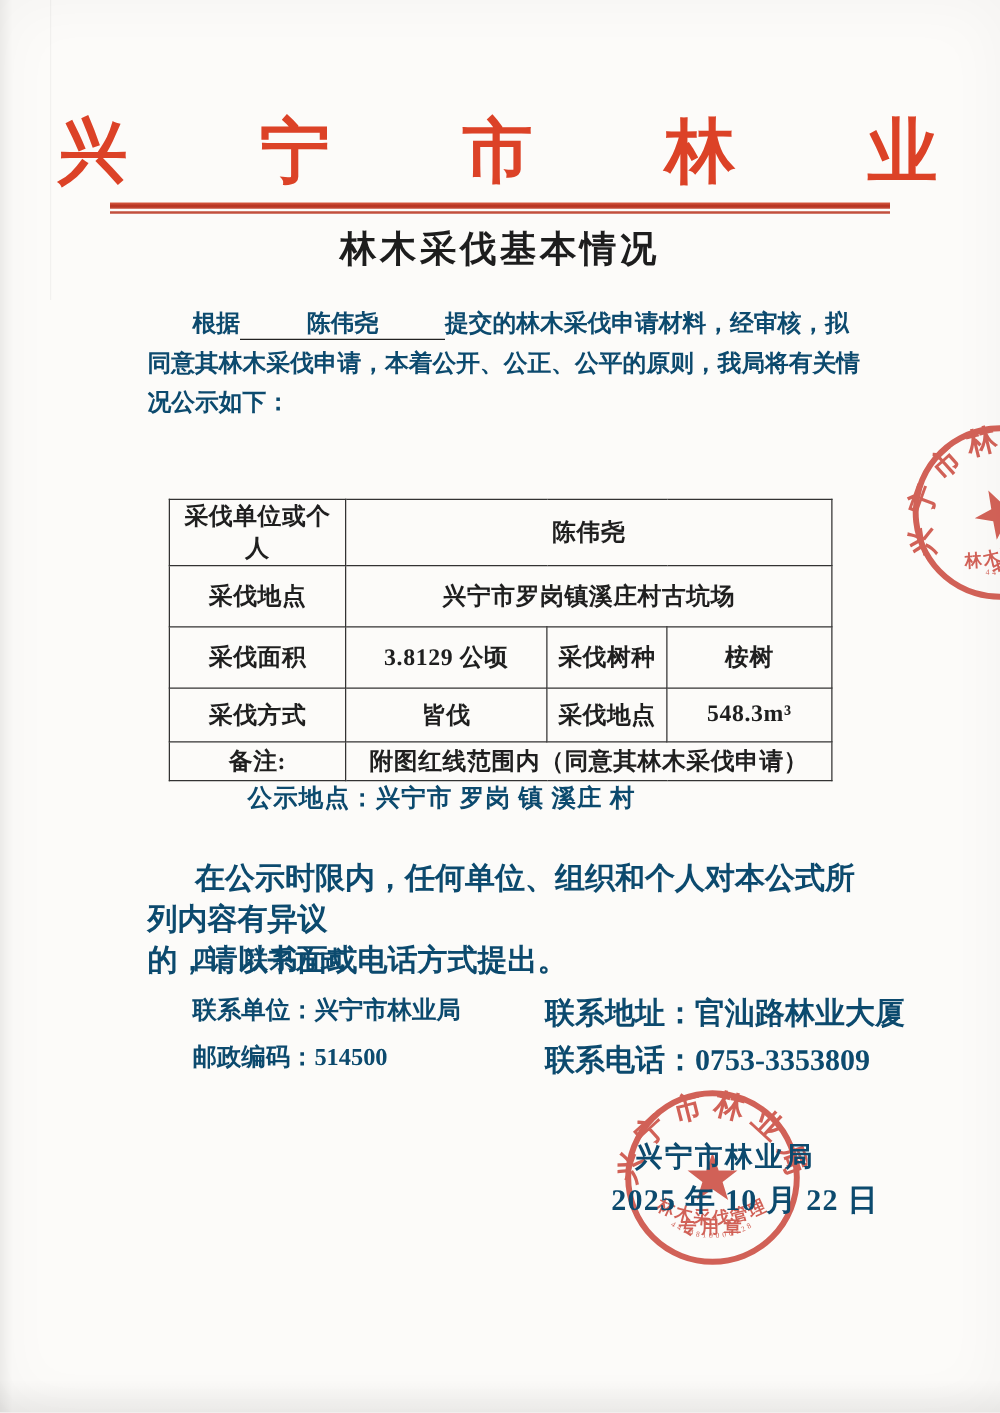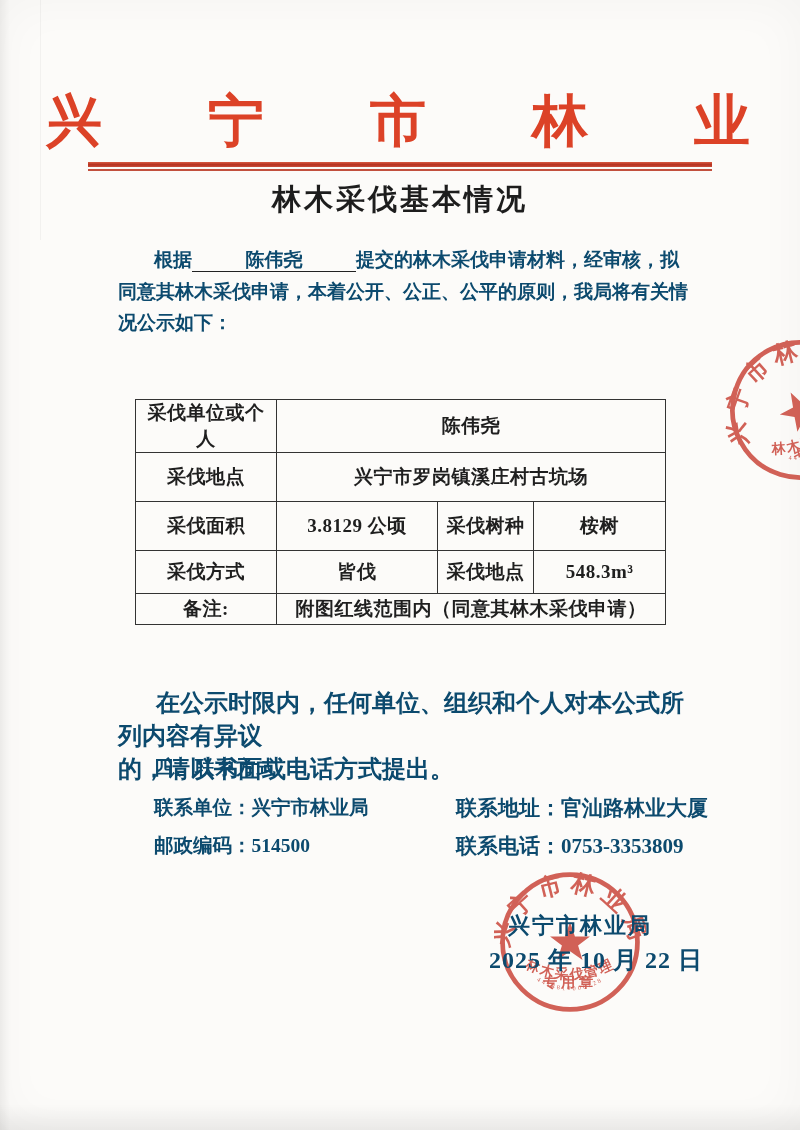--- a/index.html
+++ b/index.html
@@ -70,21 +70,21 @@
 
   .sec2-time{position:absolute;left:154px;top:592px;font-size:19.5px;letter-spacing:0.5px;}
   .sec2-place{position:absolute;left:198px;top:625px;font-size:19.5px;letter-spacing:1px;}
   .sec3-body{
     position:absolute;left:118px;top:687px;width:588px;
     font-size:24px;line-height:33px;text-indent:38px;
   }
   .contact-row1{position:absolute;top:794px;padding-left:31px;}
   .contact-row2{position:absolute;top:832px;}
   .contact-left{position:absolute;left:154px;white-space:nowrap;font-size:19.5px;}
-  .contact-right{position:absolute;left:456px;white-space:nowrap;font-size:21px;}
+  .contact-right{position:absolute;left:436px;white-space:nowrap;font-size:24px;}
   .contact-row1 .contact-left,.contact-row1 .contact-right,
   .contact-row2 .contact-left,.contact-row2 .contact-right{position:absolute;top:0;}
   .contact-row1,.contact-row2{left:0;width:100%;height:30px;}
 
   .sign-org{position:absolute;left:508px;top:911px;font-size:22px;letter-spacing:2px;z-index:3;}
   .sign-date{position:absolute;left:489px;top:944px;font-size:24px;letter-spacing:1px;z-index:3;}
 
   .stamp{position:absolute;z-index:2;}
   .stamp-bottom{left:494px;top:866px;width:152px;height:152px;}
   .stamp-top-right{left:724px;top:334px;width:152px;height:152px;transform:rotate(-28deg);}
@@ -141,20 +141,21 @@
       <td>采伐地点</td>
       <td>548.3m³</td>
     </tr>
     <tr class="r5">
       <td>备注:</td>
       <td colspan="3">附图红线范围内（同意其林木采伐申请）</td>
     </tr>
   </tbody>
     </table>
 
+  <div class="sec2-place cn-text">公示地点：兴宁市 罗岗 镇 溪庄 村</div>
 
   <div class="sec3-body cn-text preline">在公示时限内，任何单位、组织和个人对本公式所列内容有异议
 的，请以书面或电话方式提出。</div>
 
   <div class="sec-heading h4-heading cn-text">四、联系方式</div>
 
   <div class="contact-row1">
     <div class="contact-left cn-text">联系单位：兴宁市林业局</div>
     <div class="contact-right cn-text">联系地址：官汕路林业大厦</div>
   </div>

